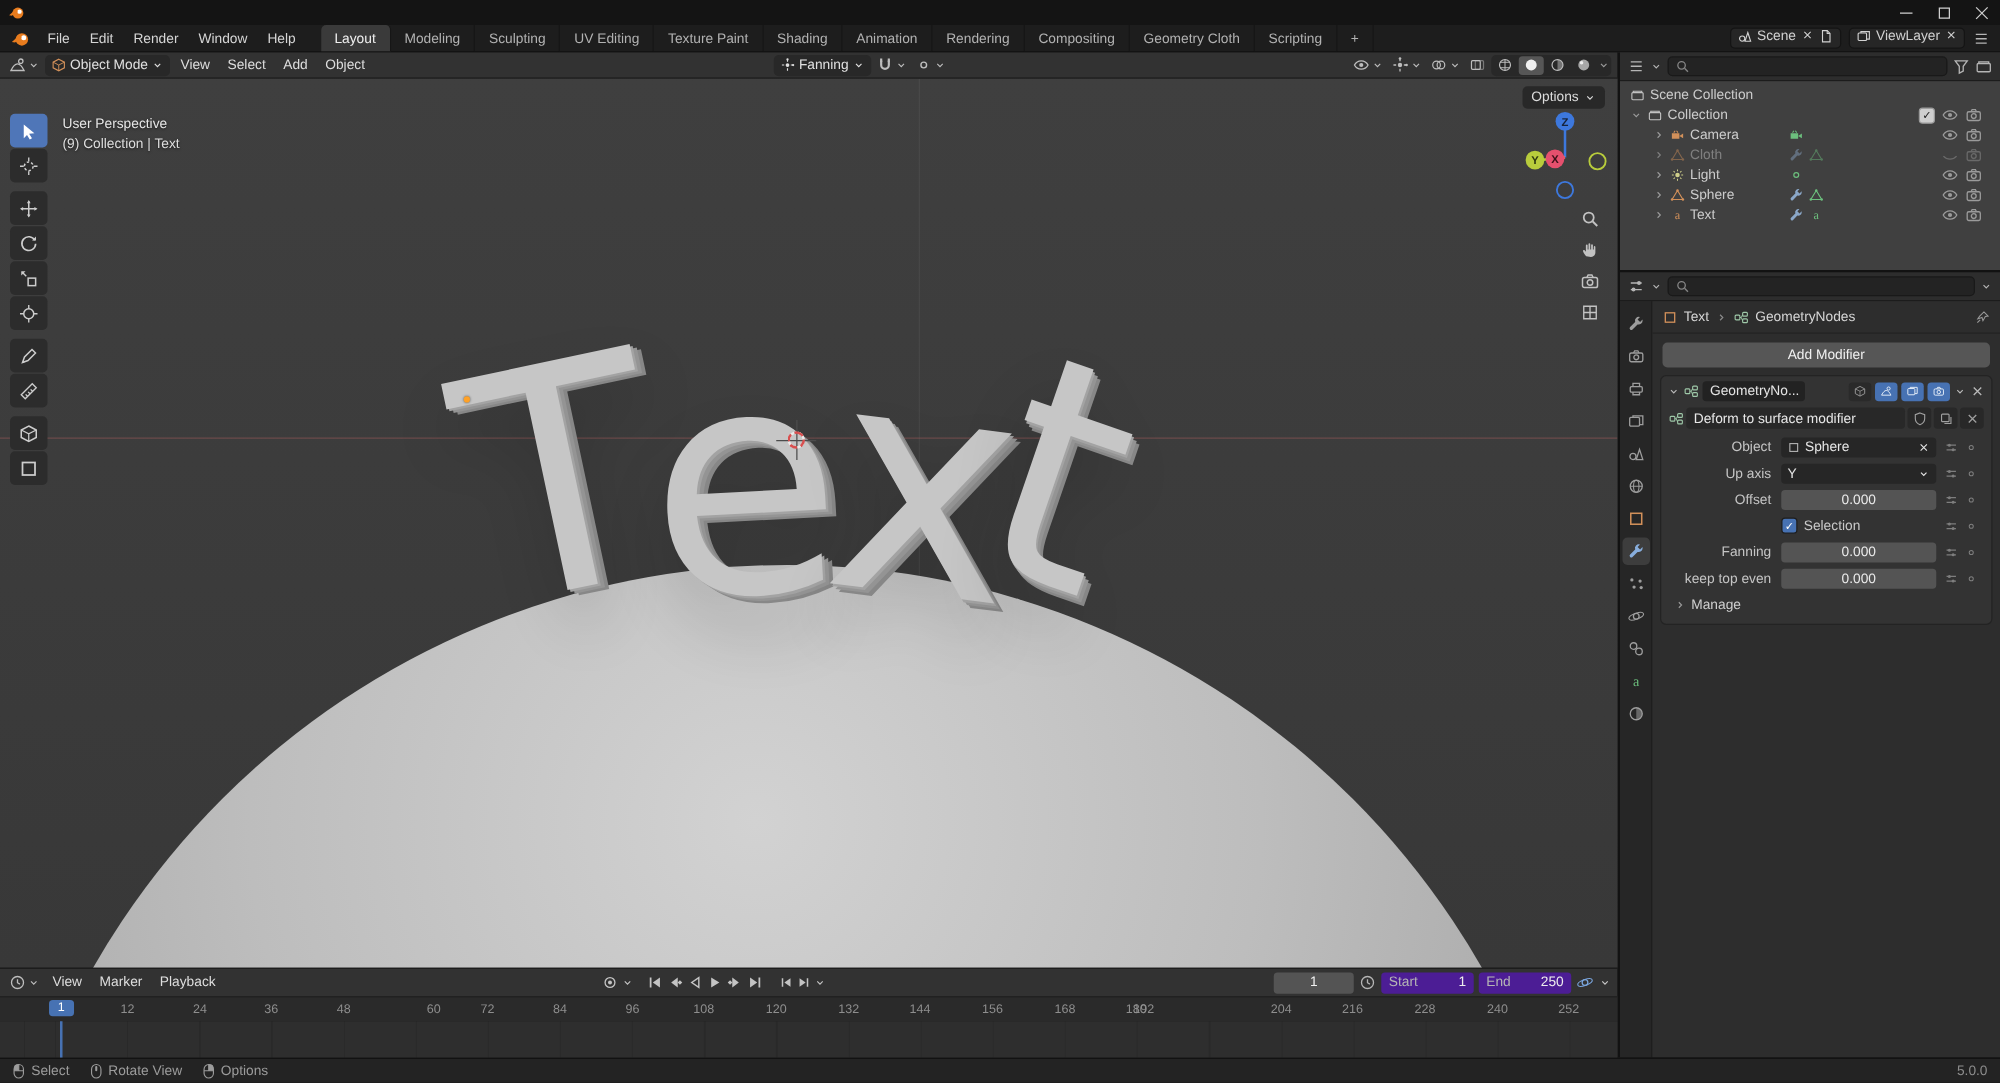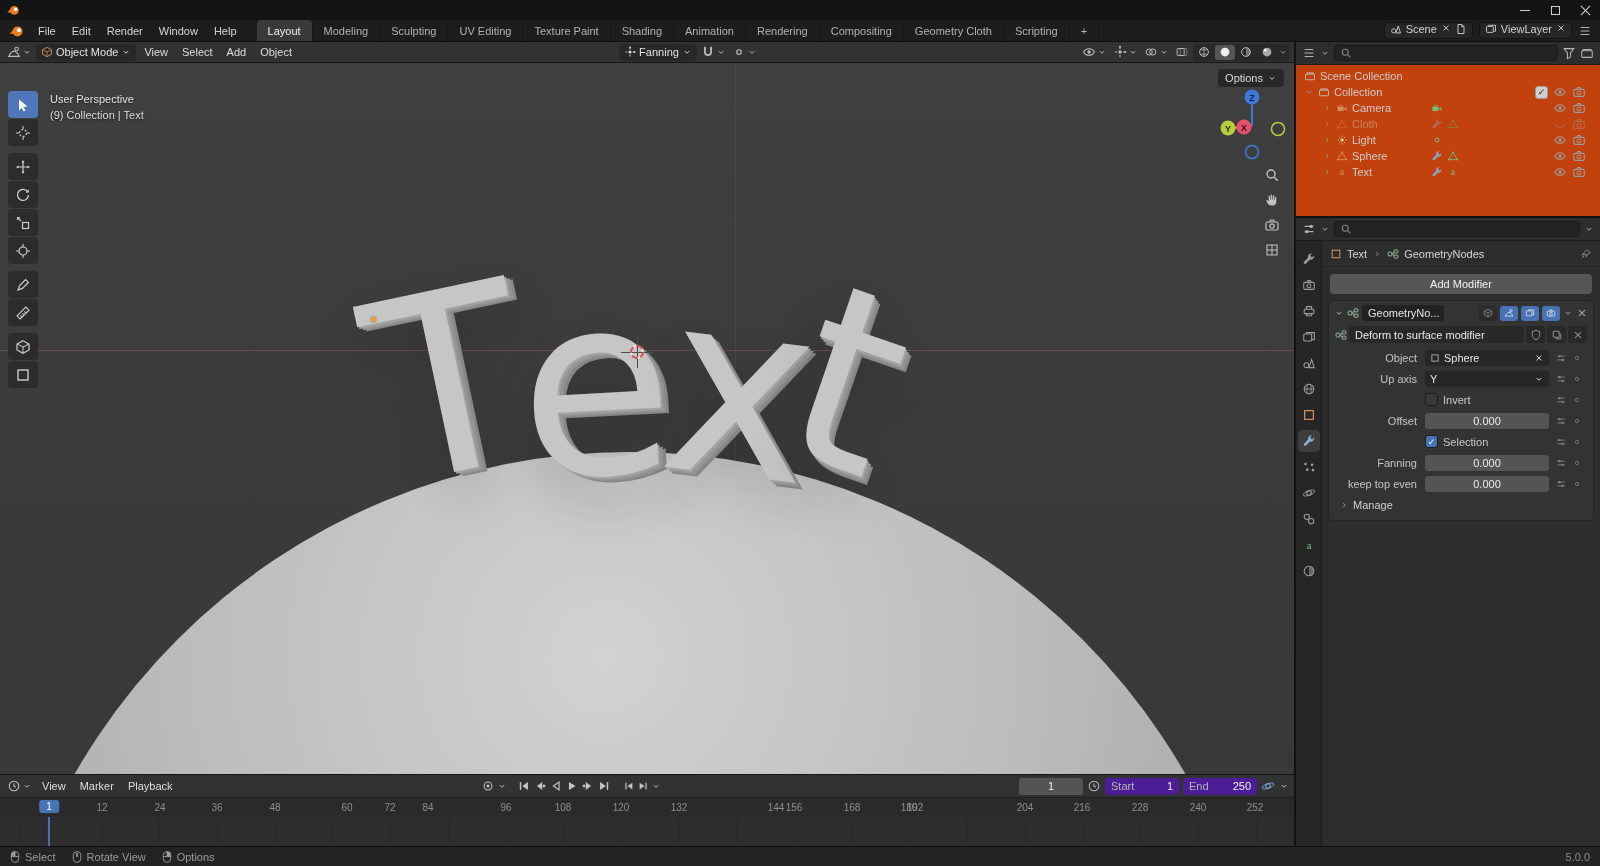--- a/index.html
+++ b/index.html
@@ -78,21 +78,21 @@
 .ruler{height:20px;background:#2a2a2a;position:relative;border-top:1px solid #202020}
 .rm{position:absolute;top:4px;transform:translateX(-50%);color:#8e8e8e;font-size:10px}
 .cfbadge{position:absolute;left:49px;top:2px;transform:translateX(-50%);background:#4772b3;color:#fff;border-radius:3px;padding:1px 7px;font-size:10px}
 .track{flex:1;background:#2e2e2e;position:relative;background-image:repeating-linear-gradient(90deg,rgba(0,0,0,.10) 0 1px,transparent 1px 57.7px);background-position:44px 0}
 .cfline{position:absolute;left:48px;top:0;bottom:0;width:2px;background:#4772b3}
 
 .rcol{width:306px;border-left:2px solid #121212;display:flex;flex-direction:column;flex:0 0 auto;background:#2b2b2b}
 .outliner{height:176px;display:flex;flex-direction:column;border-bottom:2px solid #121212;flex:0 0 auto}
 .ehead{height:23px;background:#2d2d2d;display:flex;align-items:center;gap:4px;padding:0 6px;border-bottom:1px solid #1c1c1c;color:#b5b5b5}
 .search{flex:1;display:flex;align-items:center;gap:4px;background:#232323;border:1px solid #191919;border-radius:4px;height:16px;padding:0 5px;color:#848484}
-.obody{flex:1;background:#c2410c;padding:3px 0;overflow:hidden}
+.obody{flex:1;background:#404040;padding:3px 0;overflow:hidden}
 .orow{display:flex;align-items:center;height:16px;padding:0 14px 0 8px;gap:4px;color:#cccccc}
 .orow .grow{flex:1}
 .badges{width:118px;display:flex;gap:4px;align-items:center}
 .oright{display:flex;gap:5px;align-items:center;color:#9b9b9b}
 .dim{opacity:.45}
 .cb{width:13px;height:13px;border-radius:3px;background:#393939;border:1px solid #1e1e1e;flex:0 0 auto}
 .cb.on{background:#4772b3;border-color:#38movie61a0;display:flex;align-items:center;justify-content:center;color:#fff;font-size:9px}
 .cb.on::after{content:"\2713"}
 .cb.light{background:#cfcfcf;border-color:#9a9a9a;display:flex;align-items:center;justify-content:center;color:#222;font-size:9px}
 .cb.light::after{content:"\2713"}
@@ -753,26 +753,26 @@
               </svg>
           </div>
         </div>
         <div class="ruler">
           <span class="rm" style="left:102px">12</span>
           <span class="rm" style="left:160px">24</span>
           <span class="rm" style="left:217px">36</span>
           <span class="rm" style="left:275px">48</span>
           <span class="rm" style="left:347px">60</span>
           <span class="rm" style="left:390px">72</span>
-          <span class="rm" style="left:428px">84</span>
+          <span class="rm" style="left:448px">84</span>
           <span class="rm" style="left:506px">96</span>
           <span class="rm" style="left:563px">108</span>
           <span class="rm" style="left:621px">120</span>
           <span class="rm" style="left:679px">132</span>
-          <span class="rm" style="left:776px">144</span>
+          <span class="rm" style="left:736px">144</span>
           <span class="rm" style="left:794px">156</span>
           <span class="rm" style="left:852px">168</span>
           <span class="rm" style="left:909px">180</span>
           <span class="rm" style="left:915px">192</span>
           <span class="rm" style="left:1025px">204</span>
           <span class="rm" style="left:1082px">216</span>
           <span class="rm" style="left:1140px">228</span>
           <span class="rm" style="left:1198px">240</span>
           <span class="rm" style="left:1255px">252</span>
           <div class="cfbadge">1</div>
@@ -1160,35 +1160,20 @@
                 <div class="deco">
                   <svg class="i12">
                       <use href="#driver"></use>
                     </svg>
                   <svg class="i10">
                       <use href="#dotc"></use>
                     </svg>
                 </div>
               </div>
 
-              <div class="prow">
-                <div class="lbl"></div>
-                <div class="wid">
-                  <span class="cb"></span>
-                  <span>Invert</span>
-                </div>
-                <div class="deco">
-                  <svg class="i12">
-                      <use href="#driver"></use>
-                    </svg>
-                  <svg class="i10">
-                      <use href="#dotc"></use>
-                    </svg>
-                </div>
-              </div>
 
               <div class="prow">
                 <div class="lbl">Offset</div>
                 <div class="wid">
                     <div class="field">0.000</div>
                   </div>
                 <div class="deco">
                   <svg class="i12">
                       <use href="#driver"></use>
                     </svg>

